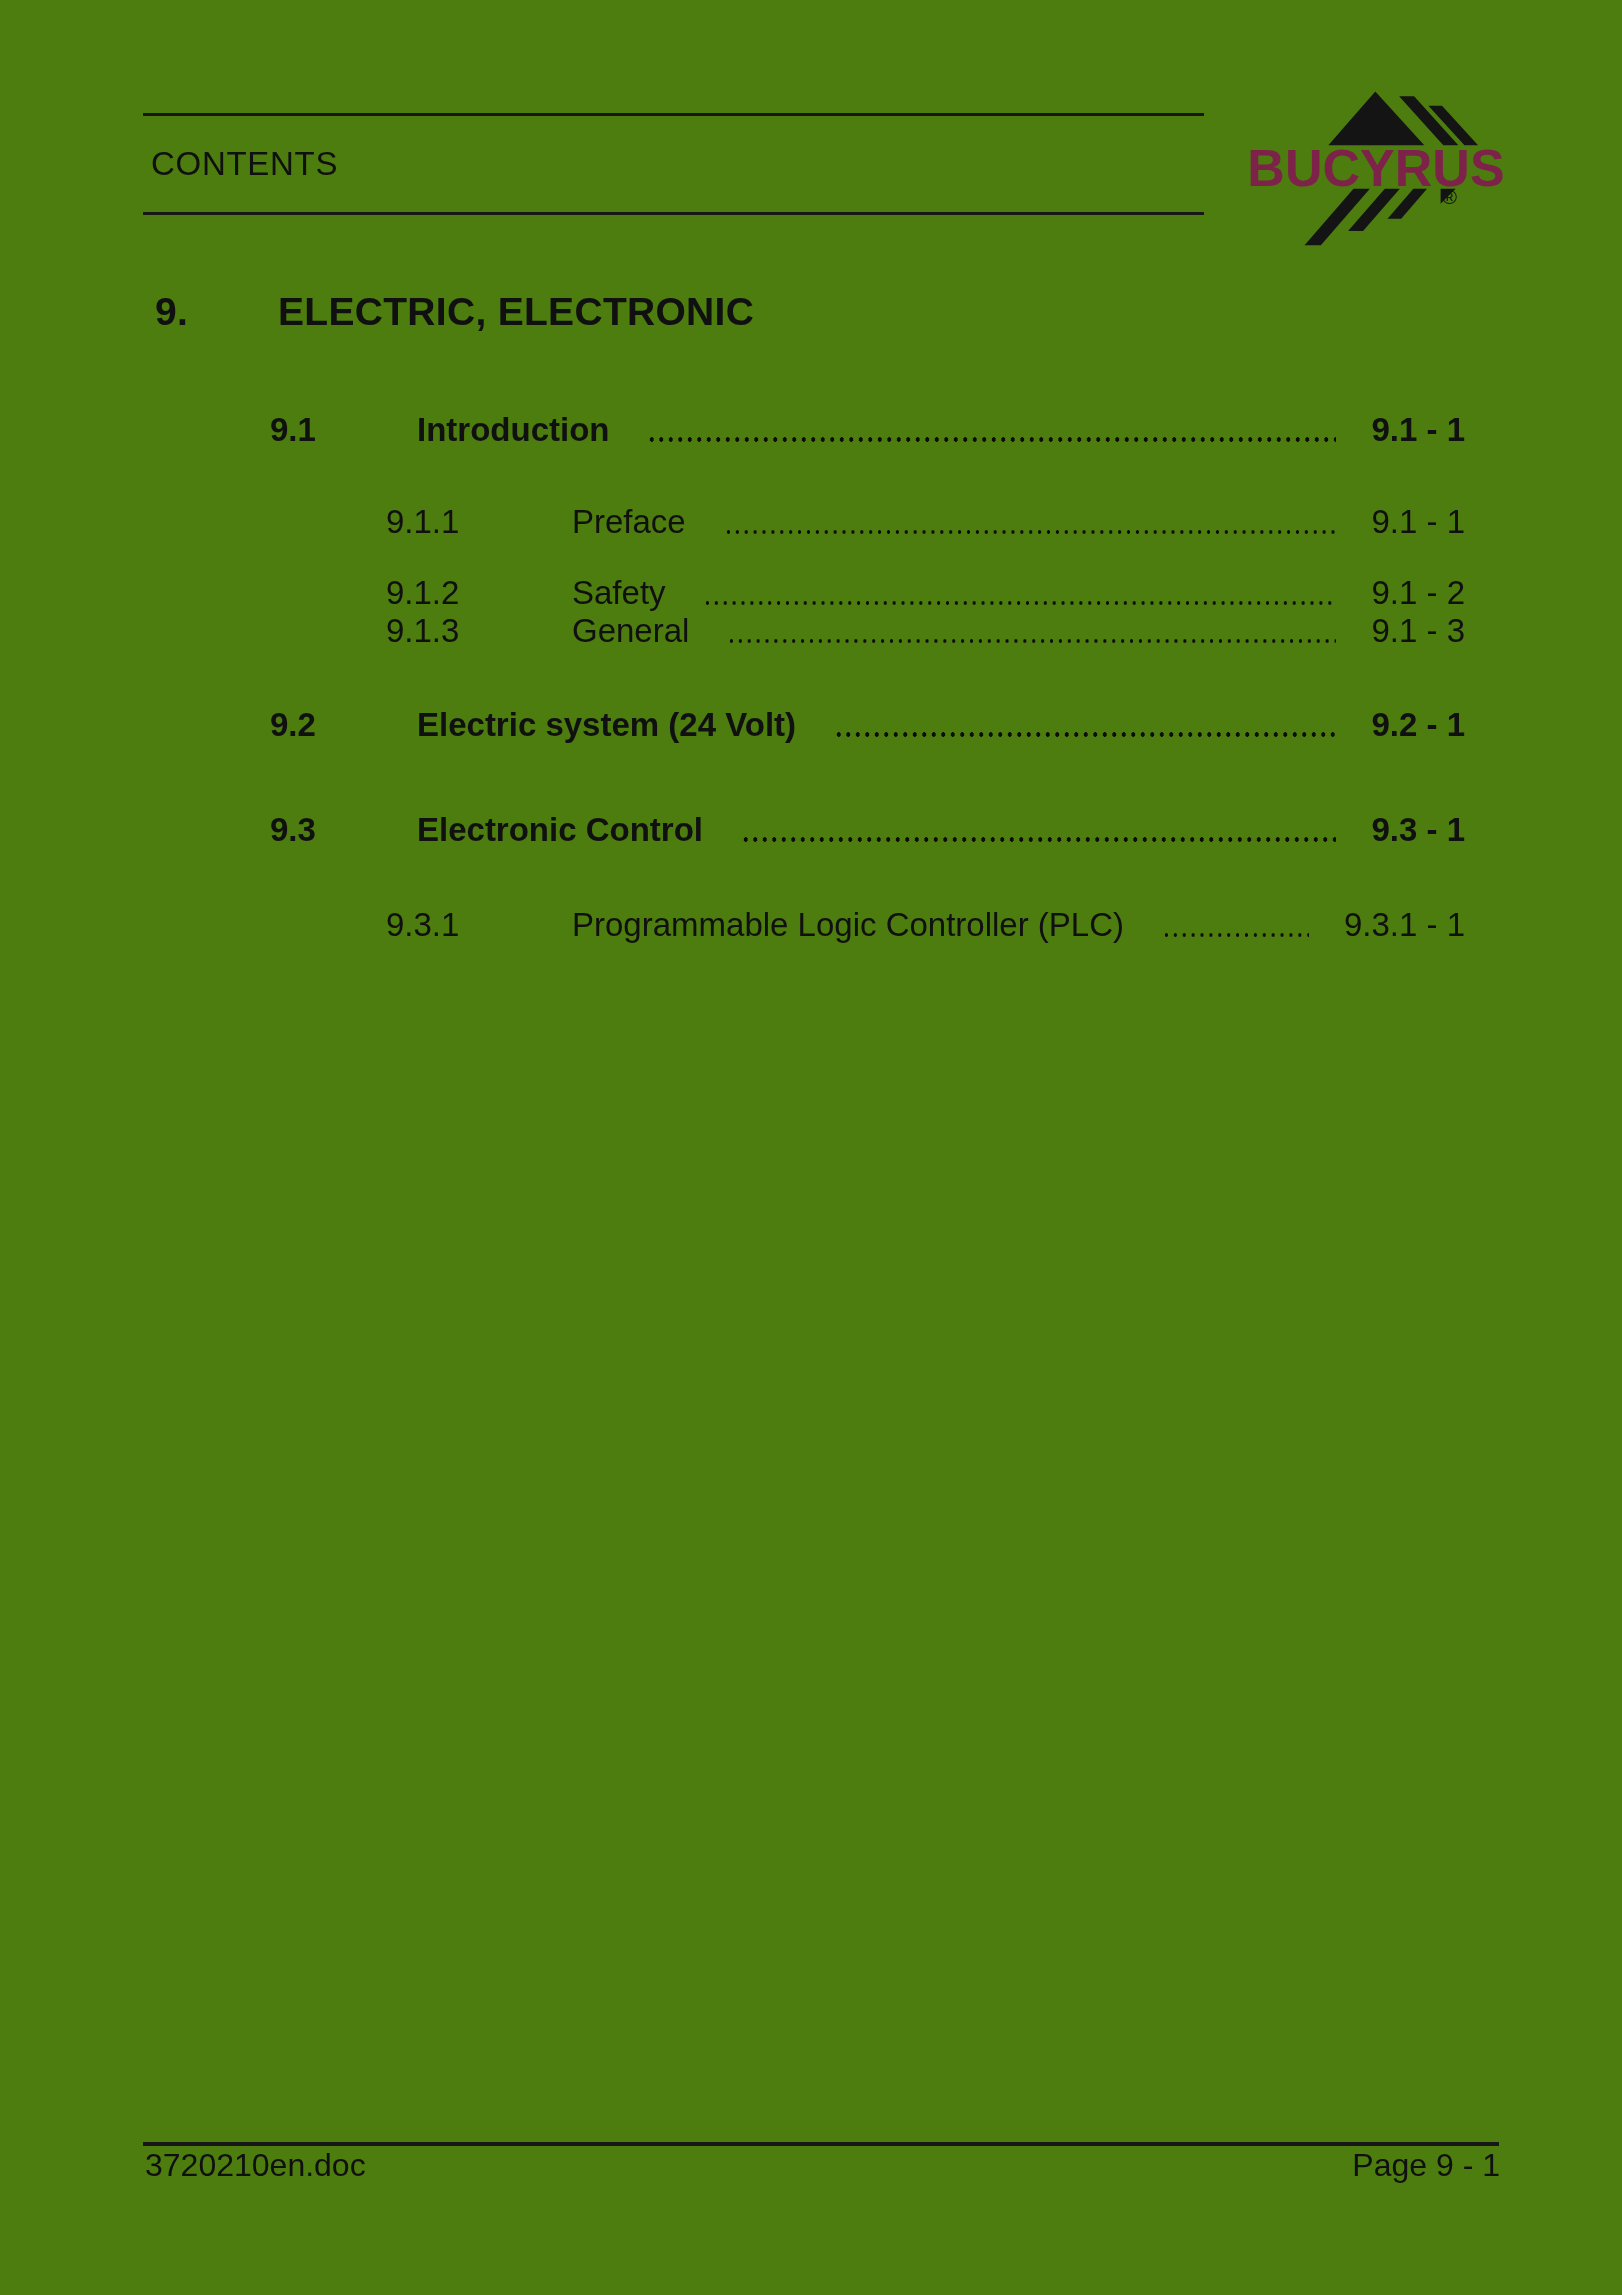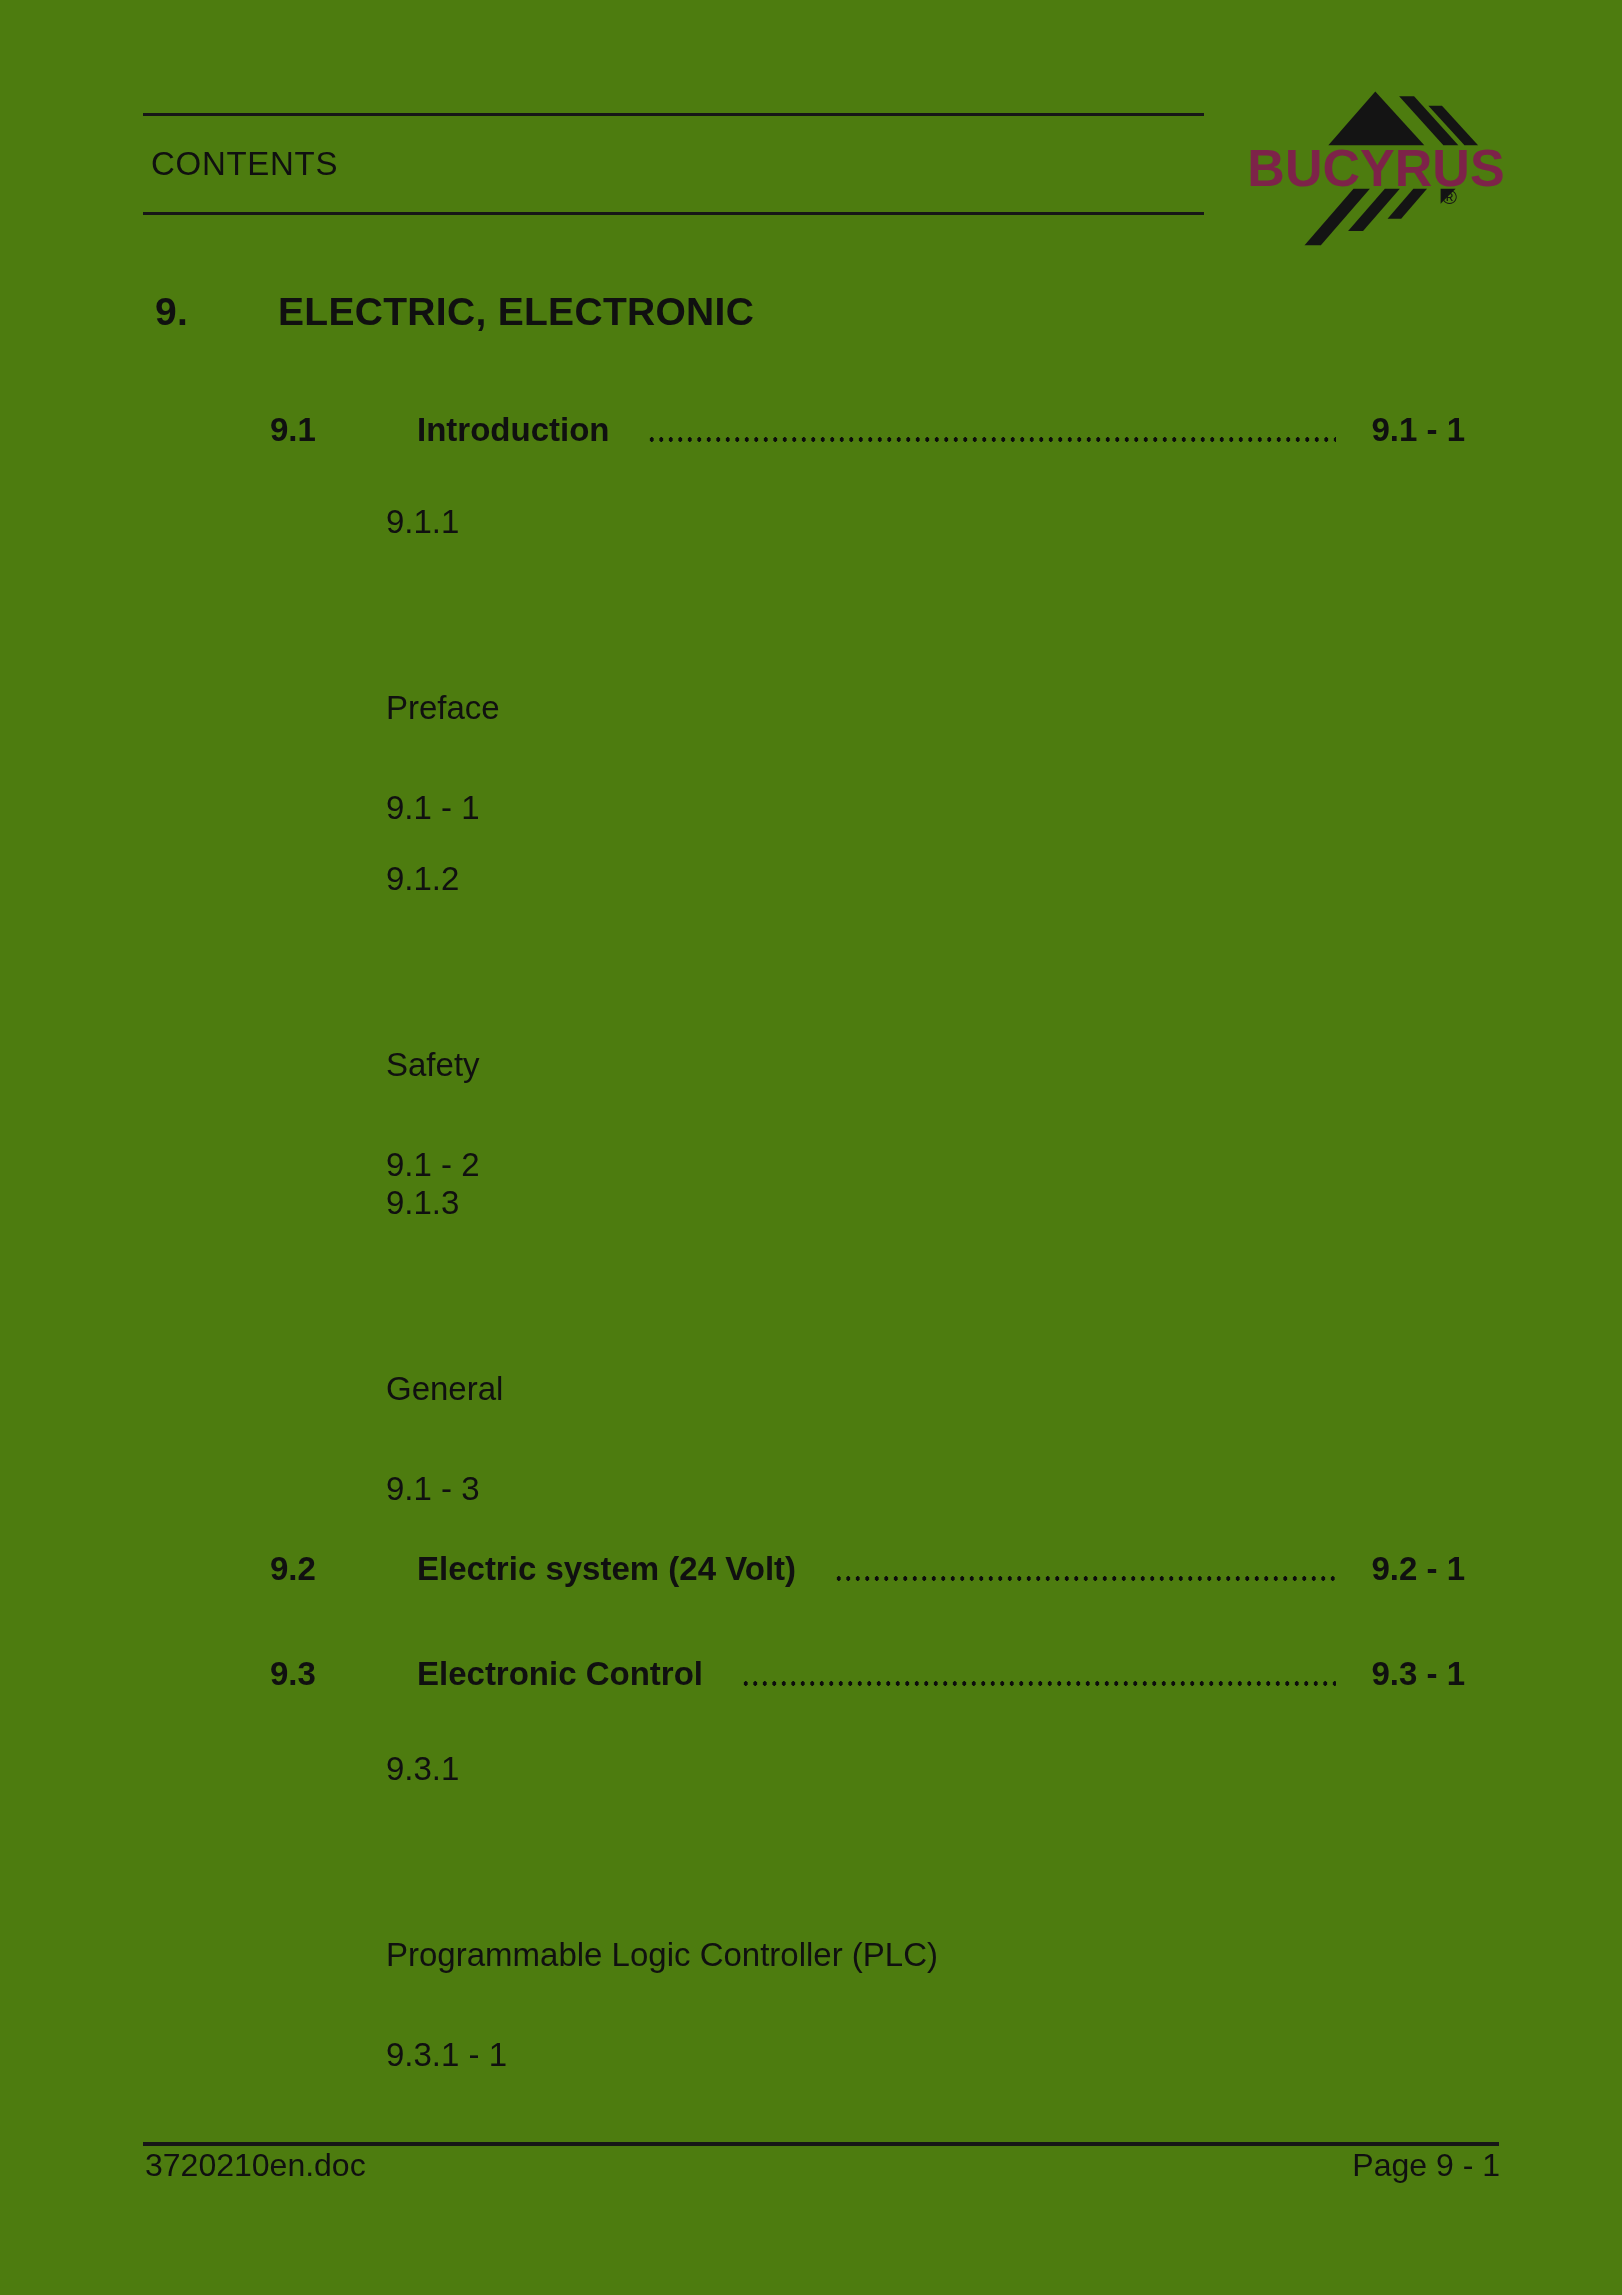--- a/index.html
+++ b/index.html
@@ -27,21 +27,21 @@
     font-size:39px; line-height:45px; font-weight:bold; letter-spacing:0.3px;
   }
   .doc-title .num { flex:0 0 123px; }
 
   .toc { position:absolute; left:143px; top:411px; width:1322px; }
   .toc-row {
     display:flex; align-items:stretch;
     font-size:33px; line-height:38px; white-space:nowrap;gap:31px;
   }
   .toc-row.lv1 { font-weight:bold; padding-left:127px; }
-  .toc-row.lv2 { padding-left:243px;flex-direction:column; }
+  .toc-row.lv2 { padding-left:243px; }
   .toc-row.lv1 .num { flex:0 0 116px; }
   .toc-row.lv2 .num { flex:0 0 155px; }
   .toc-row .ttl { flex:0 0 auto; }
   .toc-row .leader {
     flex:1 1 auto; min-width:27px; margin:0 4.1px 0 6.8px;
     background-image:radial-gradient(circle, #0c0c0c 1.7px, rgba(0,0,0,0) 1.9px);
     background-size:8.9px 6.1px; background-repeat:repeat-x;
     background-position:left calc(100% - 6.1px);
   }
   .toc-row.lv1 .leader {
@@ -104,21 +104,21 @@
       <span class="pref">9.1 - 2</span>
     </div>
 
     <div class="toc-row lv2" style="">
       <span class="num">9.1.3</span>
       <span class="ttl">General</span>
       <span class="leader"></span>
       <span class="pref">9.1 - 3</span>
     </div>
 
-    <div class="toc-row lv1" style="margin-top:42px">
+    <div class="toc-row lv1" style="margin-top:56px">
       <span class="num">9.2</span>
       <span class="ttl">Electric system (24 Volt)</span>
       <span class="leader"></span>
       <span class="pref">9.2 - 1</span>
     </div>
 
     <div class="toc-row lv1" style="margin-top:67px">
       <span class="num">9.3</span>
       <span class="ttl">Electronic Control</span>
       <span class="leader"></span>

